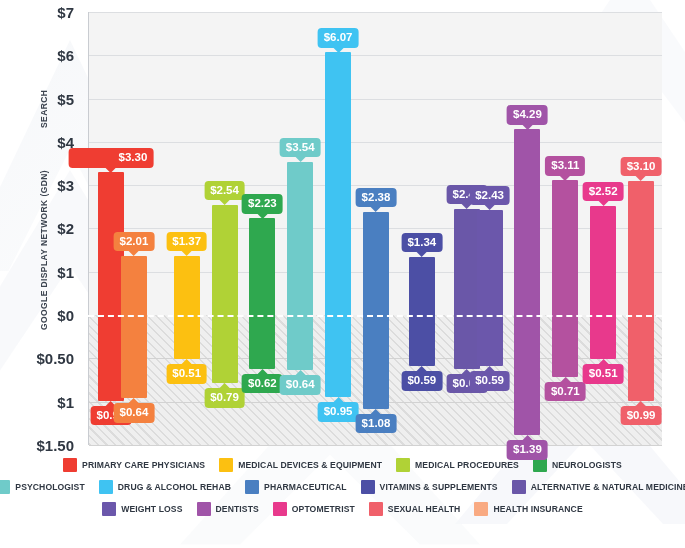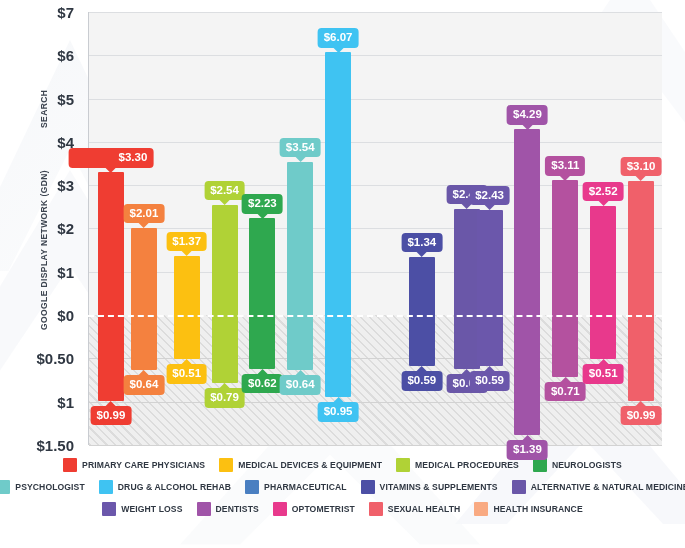--- a/index.html
+++ b/index.html
@@ -204,21 +204,21 @@
         <div class="gridline" style="top: 86.6667px; background: rgb(210, 210, 210);"></div>
         <div class="gridline" style="top: 130px; background: rgb(210, 210, 210);"></div>
       </div>
     <div class="zeroline"></div>
     <div id="bars">
         <div class="bar-slot" style="left: 4px; width: 37.8667px;">
           <div class="bar" style="top: 160.157px; height: 228.643px; background: rgb(239, 61, 50);"></div>
           <div class="callout down" style="background: rgb(239, 61, 50); color: rgb(239, 61, 50); top: 136.157px;"><span style="color: rgb(255, 255, 255); margin-left: 44px;">$3.30</span></div>
           <div class="callout up" style="background: rgb(239, 61, 50); color: rgb(239, 61, 50); top: 393.8px;"><span style="color: rgb(255, 255, 255);">$0.99</span></div>
         </div>
-        <div class="bar-slot" style="left: 37px; width: 37.8667px;">
+        <div class="bar-slot" style="left: 27px; width: 37.8667px; margin-top: 28px;">
           <div class="bar" style="top: 215.996px; height: 142.471px; background: rgb(244, 129, 63);"></div>
           <div class="callout down" style="background: rgb(244, 129, 63); color: rgb(244, 129, 63); top: 191.996px;"><span style="color: rgb(255, 255, 255);">$2.01</span></div>
           <div class="callout up" style="background: rgb(244, 129, 63); color: rgb(244, 129, 63); top: 363.467px;"><span style="color: rgb(255, 255, 255);">$0.64</span></div>
         </div>
         <div class="bar-slot" style="left: 79.7333px; width: 37.8667px;">
           <div class="bar" style="top: 243.699px; height: 103.501px; background: rgb(252, 192, 17);"></div>
           <div class="callout down" style="background: rgb(252, 192, 17); color: rgb(252, 192, 17); top: 219.699px;"><span style="color: rgb(255, 255, 255);">$1.37</span></div>
           <div class="callout up" style="background: rgb(252, 192, 17); color: rgb(252, 192, 17); top: 352.2px;"><span style="color: rgb(255, 255, 255);">$0.51</span></div>
         </div>
         <div class="bar-slot" style="left: 117.6px; width: 37.8667px;">
@@ -234,20 +234,25 @@
         <div class="bar-slot" style="left: 193.333px; width: 37.8667px;">
           <div class="bar" style="top: 149.769px; height: 208.698px; background: rgb(111, 203, 201);"></div>
           <div class="callout down" style="background: rgb(111, 203, 201); color: rgb(111, 203, 201); top: 125.769px;"><span style="color: rgb(255, 255, 255);">$3.54</span></div>
           <div class="callout up" style="background: rgb(111, 203, 201); color: rgb(111, 203, 201); top: 363.467px;"><span style="color: rgb(255, 255, 255);">$0.64</span></div>
         </div>
         <div class="bar-slot" style="left: 231.2px; width: 37.8667px;">
           <div class="bar" style="top: 40.2557px; height: 345.078px; background: rgb(63, 195, 242);"></div>
           <div class="callout down" style="background: rgb(63, 195, 242); color: rgb(63, 195, 242); top: 16.2557px;"><span style="color: rgb(255, 255, 255);">$6.07</span></div>
           <div class="callout up" style="background: rgb(63, 195, 242); color: rgb(63, 195, 242); top: 390.333px;"><span style="color: rgb(255, 255, 255);">$0.95</span></div>
         </div>
+        <div class="bar-slot" style="left: 269.067px; width: 37.8667px;">
+          <div class="bar" style="top: 199.98px; height: 196.62px; background: rgb(74, 127, 193);"></div>
+          <div class="callout down" style="background: rgb(74, 127, 193); color: rgb(74, 127, 193); top: 175.98px;"><span style="color: rgb(255, 255, 255);">$2.38</span></div>
+          <div class="callout up" style="background: rgb(74, 127, 193); color: rgb(74, 127, 193); top: 401.6px;"><span style="color: rgb(255, 255, 255);">$1.08</span></div>
+        </div>
         <div class="bar-slot" style="left: 306.933px; width: 37.8667px; margin-left: 8px;">
           <div class="bar" style="top: 244.997px; height: 109.136px; background: rgb(76, 79, 165);"></div>
           <div class="callout down" style="background: rgb(76, 79, 165); color: rgb(76, 79, 165); top: 220.997px;"><span style="color: rgb(255, 255, 255);">$1.34</span></div>
           <div class="callout up" style="background: rgb(76, 79, 165); color: rgb(76, 79, 165); top: 359.133px;"><span style="color: rgb(255, 255, 255);">$0.59</span></div>
         </div>
         <div class="bar-slot" style="left: 360px; width: 37.8667px;">
           <div class="bar" style="top: 196.517px; height: 160.216px; background: rgb(106, 87, 168);"></div>
           <div class="callout down" style="background: rgb(106, 87, 168); color: rgb(106, 87, 168); top: 172.517px;"><span style="color: rgb(255, 255, 255);">$2.46</span></div>
           <div class="callout up" style="background: rgb(106, 87, 168); color: rgb(106, 87, 168); top: 361.733px;"><span style="color: rgb(255, 255, 255);">$0.62</span></div>
         </div>

